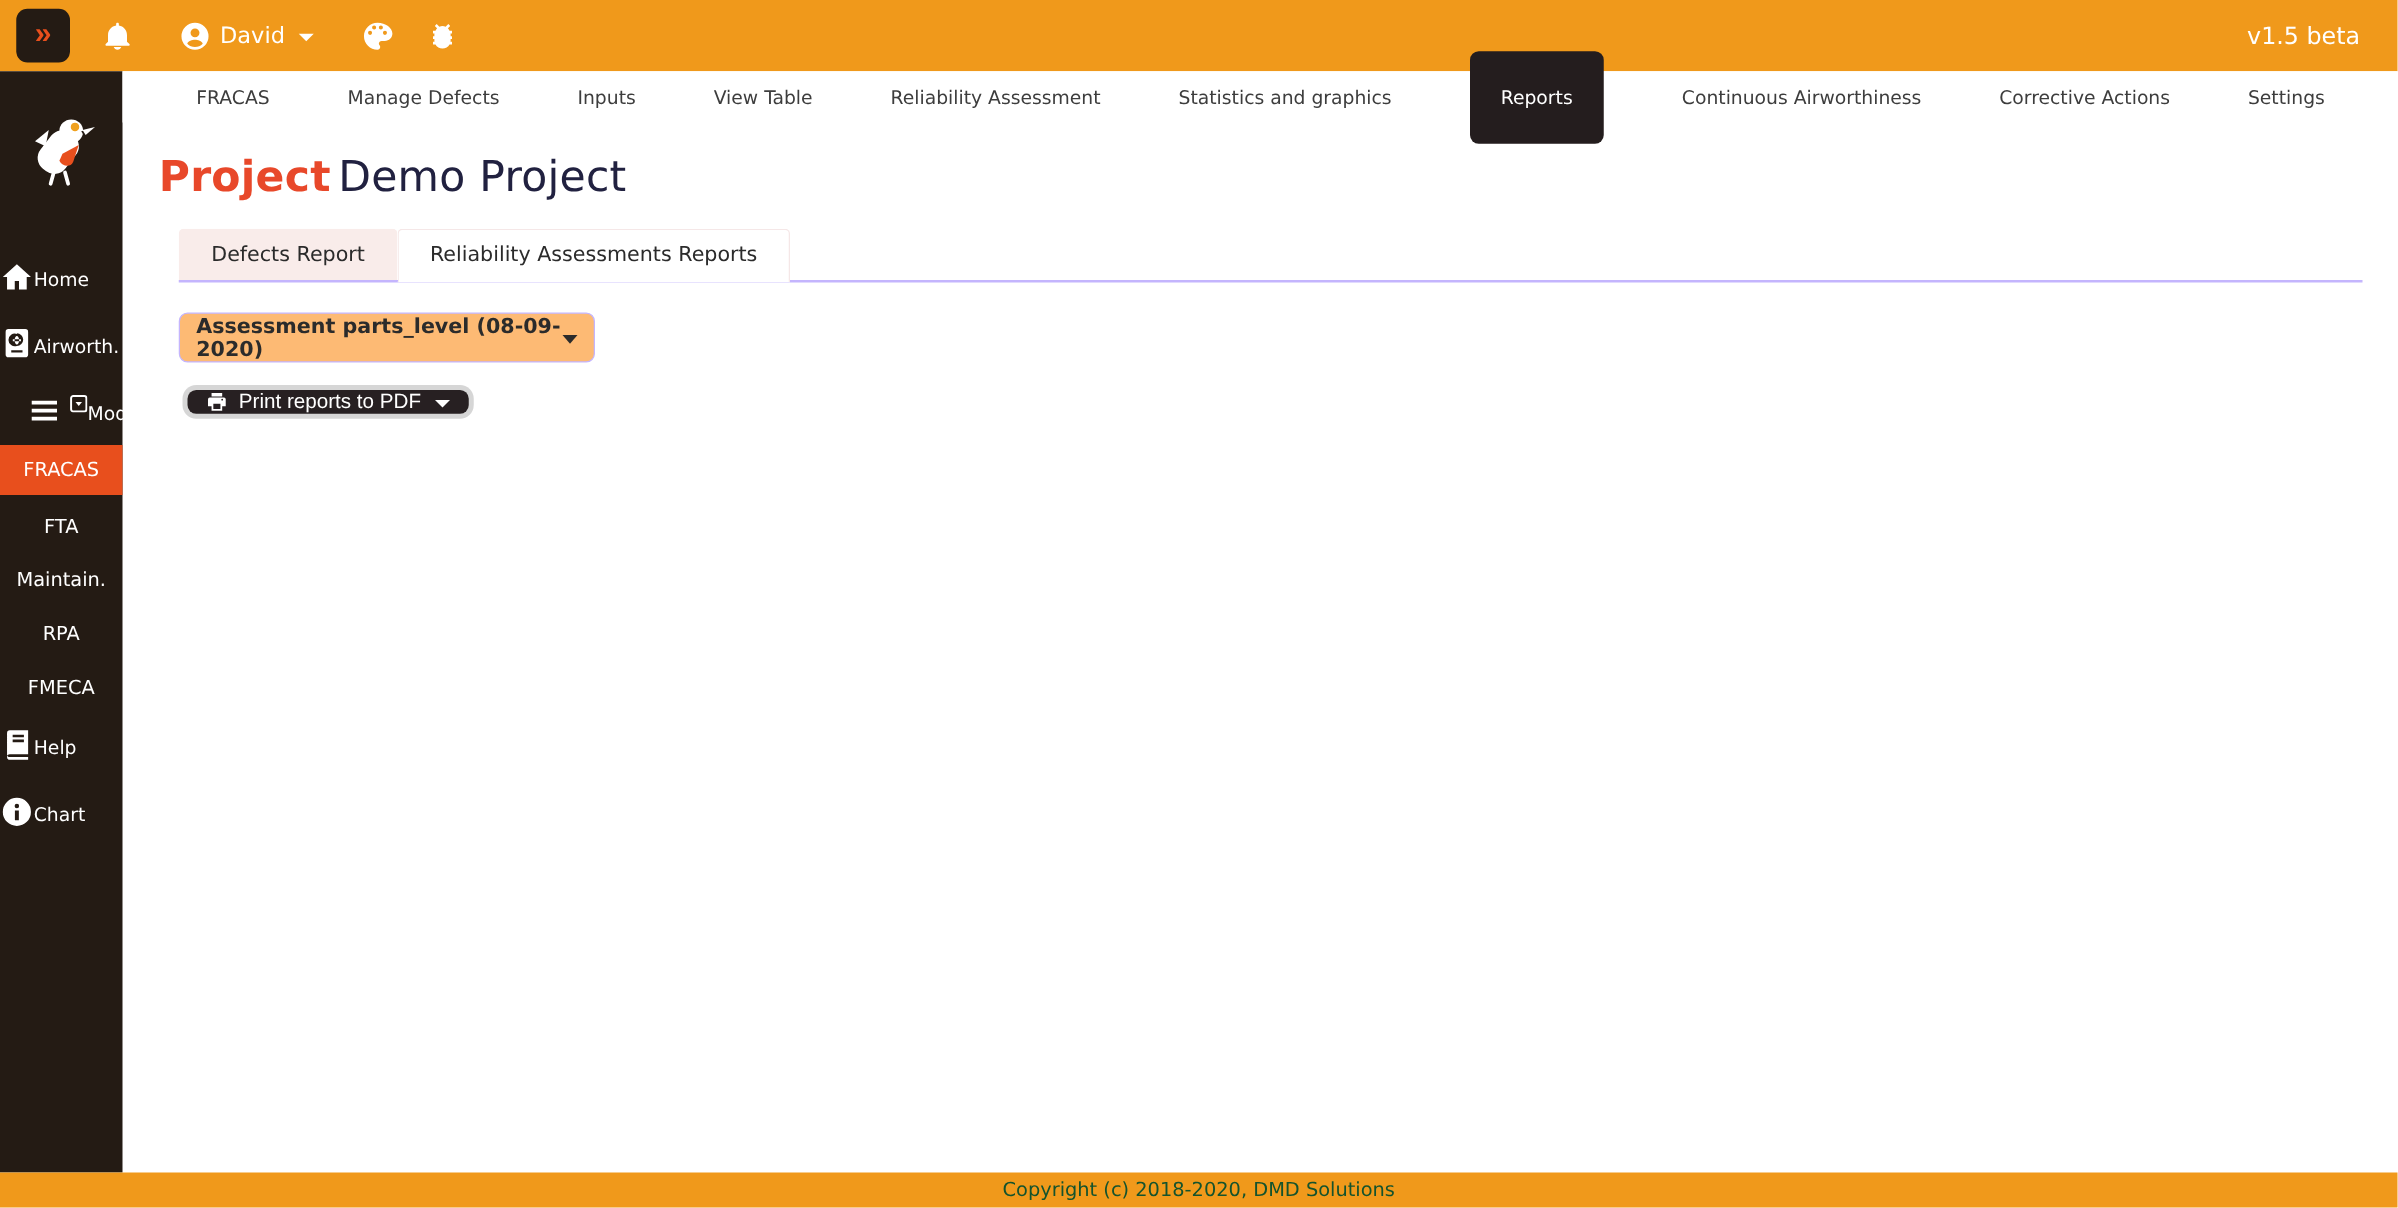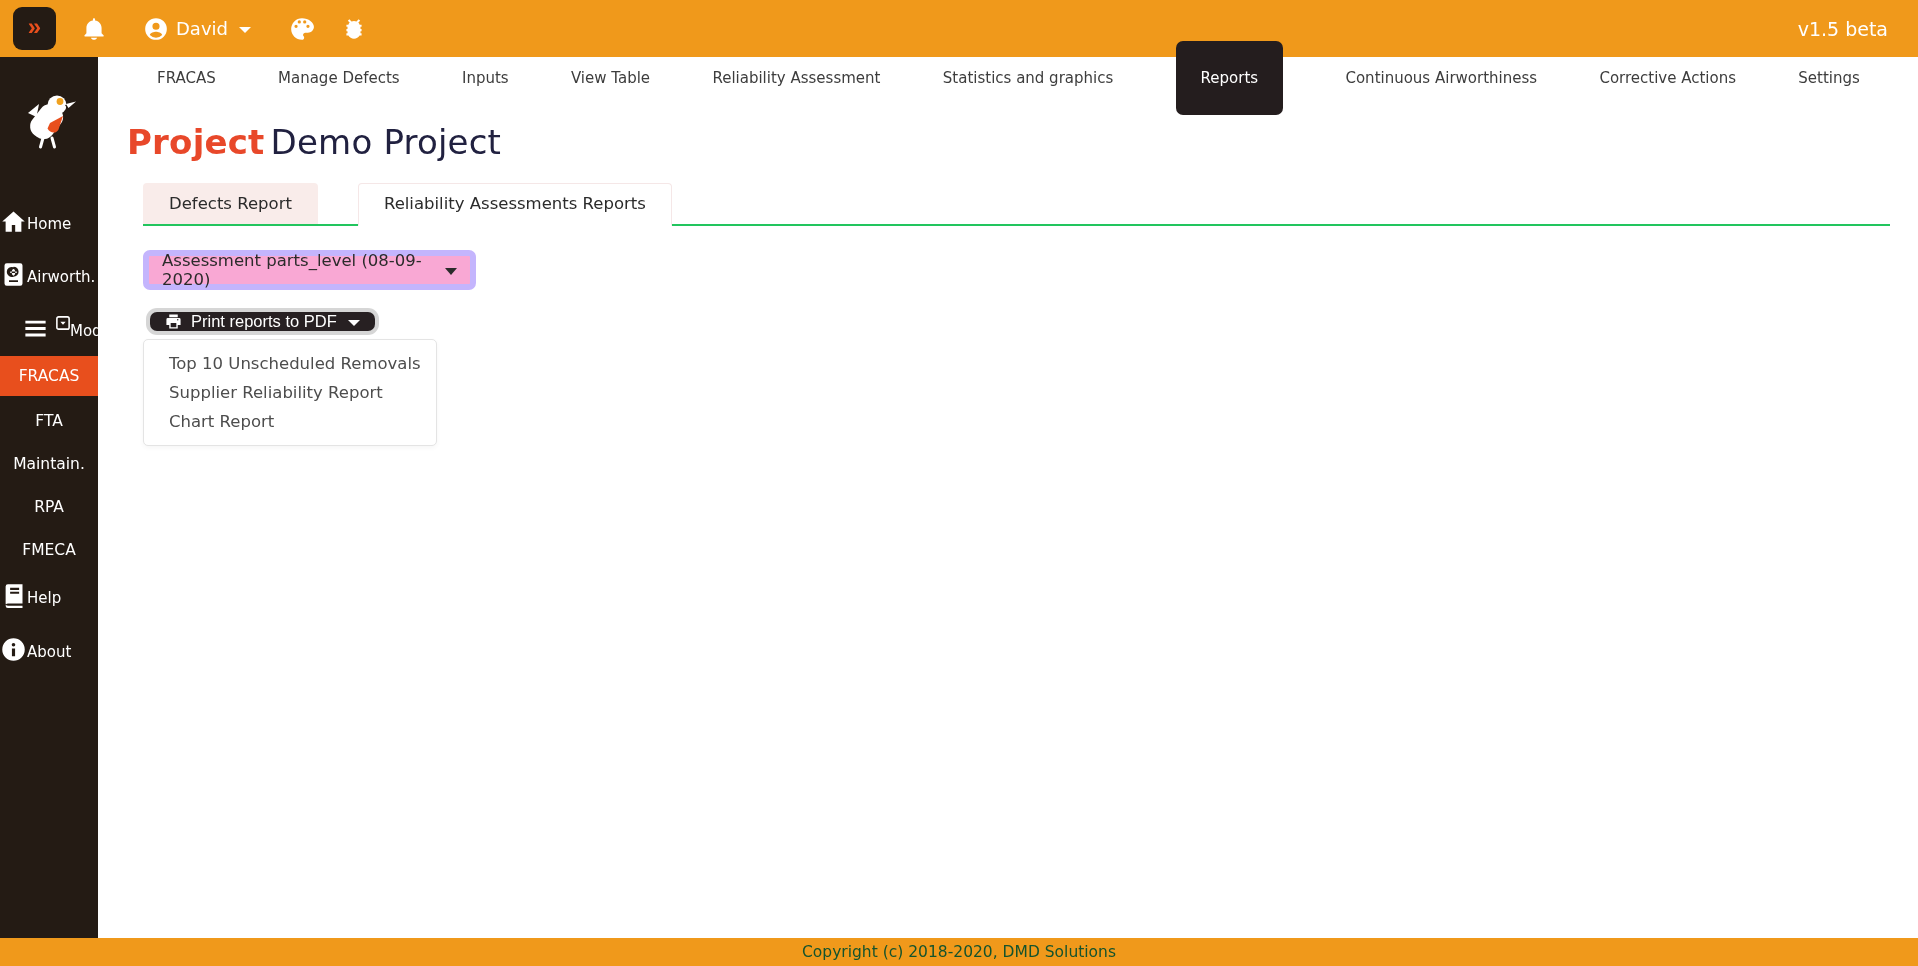--- a/index.html
+++ b/index.html
@@ -70,38 +70,38 @@
     background:#241d1e; color:#fff; padding:28px 25px; border-radius:7px;
   }
 
   
   .content { position:absolute; top:98px; left:98px; width:1820px; }
   .page-title { margin:24px 0 0 29px; font-size:34px; color:#212140; font-weight:500; letter-spacing:0.2px; }
   .page-title .accent { color:#e8482a; font-weight:800; margin-right:6px; }
 
   .tabrow {
     margin:21px 28px 0 45px; display:flex;
-    border-bottom:2px solid #22c55e;
-    gap:40px;
+    border-bottom:2px solid #c4b5fd;
   }
   .tab {
     font-size:16.5px; color:#2b2b2b; padding:10px 25px; cursor:pointer;
     background:#f9ecea; border:1px solid transparent;
     border-top-left-radius:4px; border-top-right-radius:4px;
   }
   .tab.active {
     background:#fff; border-color:#f5e7e7; border-bottom-color:#fff;
     margin-bottom:-2px;
   }
 
   .select-box {
-    margin:24px 0 0 45px; width:333px; height:40px; background:#f9a8d4;
-    border:6px solid #c4b5fd; border-radius:7px; display:flex; align-items:center;
+    margin:24px 0 0 45px; width:333px; height:40px; background:#fdba74;
+    border:1px solid #c4b5fd; border-radius:7px; display:flex; align-items:center;
     justify-content:space-between; padding:0 13px; font-size:16.5px; color:#2b2b2b;
     cursor:pointer;
+    font-weight:bold;
   }
   .caret-down-dark {
     width:0; height:0; border-left:6px solid transparent; border-right:6px solid transparent;
     border-top:7px solid #2b2b2b; margin-top:2px;
   }
 
   .print-btn {
     margin:22px 0 0 52px; background:#272022; color:#fff; border:none;
     border-radius:7px; padding:0 15px; font-size:16.5px; cursor:pointer;
     display:inline-flex; align-items:center; gap:9px;
@@ -223,21 +223,21 @@
     </span>
     <span class="lbl">Help</span>
   </div>
 
   <div class="side-item item-about">
     <span class="icon">
       <svg class="side-icon" viewBox="0 0 24 24">
           <path d="M12 2a10 10 0 1 0 0 20 10 10 0 0 0 0-20zm0 4.2a1.6 1.6 0 1 1 0 3.2 1.6 1.6 0 0 1 0-3.2zm-1.4 4.8h2.8v7h-2.8v-7z" fill-rule="evenodd"></path>
         </svg>
     </span>
-    <span class="lbl">About</span>
+    <span class="lbl">Chart</span>
   </div>
 </div>
 
 <div class="navrow">
   <span class="nav-item">FRACAS</span>
   <span class="nav-item">Manage Defects</span>
   <span class="nav-item">Inputs</span>
   <span class="nav-item">View Table</span>
   <span class="nav-item">Reliability Assessment</span>
   <span class="nav-item">Statistics and graphics</span>
@@ -264,23 +264,18 @@
   </div>
 
   <button class="print-btn">
     <svg viewBox="0 0 24 24">
         <path d="M6 2h12v4H6V2zm14 5a2 2 0 0 1 2 2v8h-4v5H6v-5H2V9a2 2 0 0 1 2-2h16zm-2 3.5a1 1 0 1 0 0-2 1 1 0 0 0 0 2zM8 14h8v6H8v-6z" fill-rule="evenodd"></path>
       </svg>
     <span>Print reports to PDF</span>
     <span class="caret-down-white"></span>
   </button>
 
-  <div class="dropdown-menu">
-    <div class="dropdown-item">Top 10 Unscheduled Removals</div>
-    <div class="dropdown-item">Supplier Reliability Report</div>
-    <div class="dropdown-item">Chart Report</div>
-  </div>
 
 </div>
 
 <div class="footer">
   <span>Copyright (c) 2018-2020, DMD Solutions</span>
 </div>
 
 </body></html>

